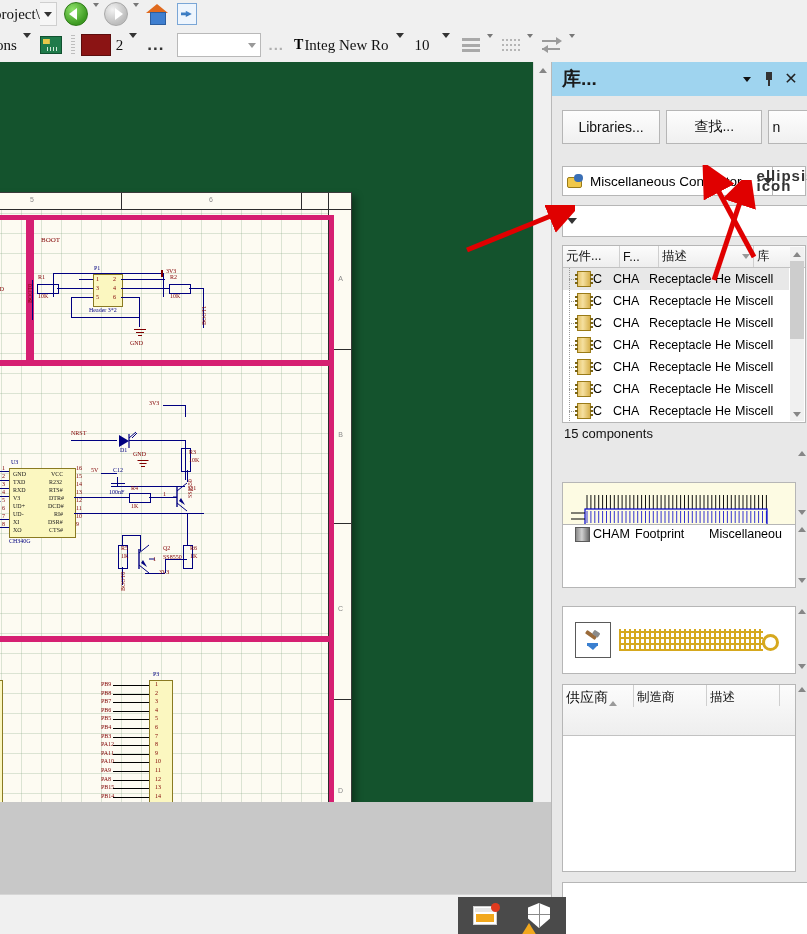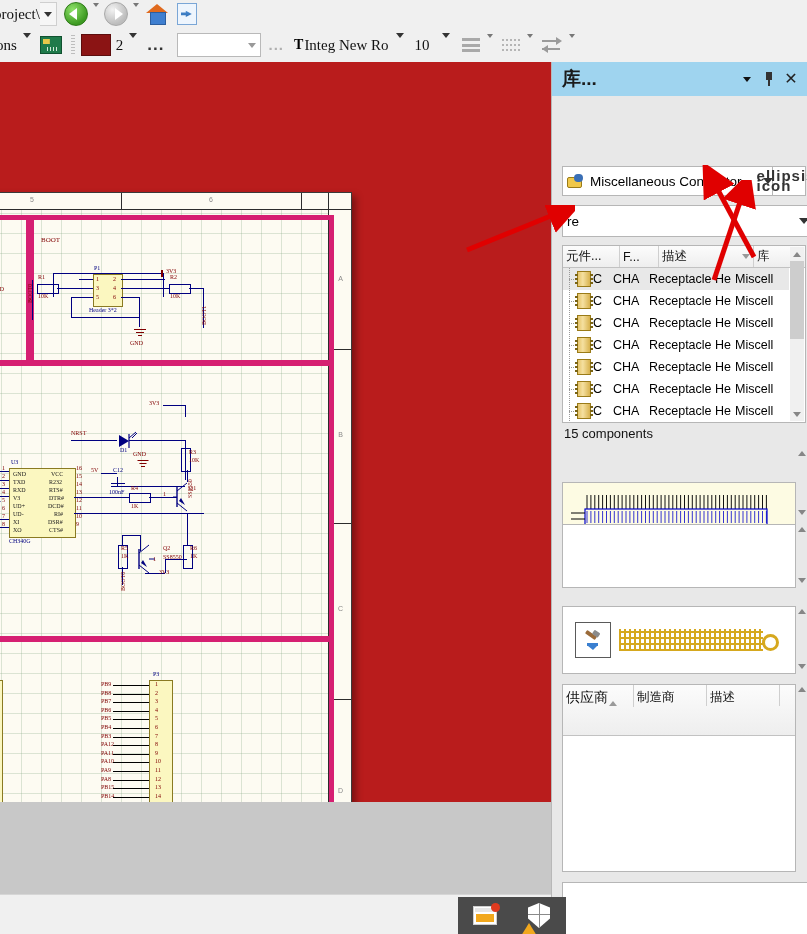--- a/index.html
+++ b/index.html
@@ -73,21 +73,21 @@
   .arrows-ic i{position:absolute;left:0;width:18px;height:2px;background:#9a9a9a;}
   .arrows-ic i:nth-child(1){top:3px;}
   .arrows-ic i:nth-child(2){top:11px;}
   .arrows-ic b{position:absolute;width:0;height:0;border-top:4px solid transparent;border-bottom:4px solid transparent;}
   .arrows-ic b:nth-of-type(1){right:0;top:0;border-left:6px solid #9a9a9a;}
   .arrows-ic b:nth-of-type(2){left:0;top:8px;border-right:6px solid #9a9a9a;}
 
   
   #canvas-area{
     position:absolute;left:0;top:62px;width:551px;height:740px;
-    background:#b91c1c;overflow:hidden;padding-left:19px;
+    background:#14532d;overflow:hidden;
   }
   #vscroll{
     position:absolute;right:0;top:0;width:17px;height:832px;background:#f0f0f0;border-left:1px solid #dcdcdc;
   }
   #vscroll .sb-btn{width:17px;height:17px;display:flex;align-items:center;justify-content:center;background:#f0f0f0;}
   .chev-up{width:0;height:0;border-left:4px solid transparent;border-right:4px solid transparent;border-bottom:5px solid #868686;}
   .chev-dn{width:0;height:0;border-left:4px solid transparent;border-right:4px solid transparent;border-top:5px solid #868686;}
 
   #sheet{
     position:absolute;left:-100px;top:130px;width:450px;height:720px;
@@ -555,32 +555,36 @@
         <span class="caret" style="border-top-color:#111"></span>
       </span>
     <span class="tbtn">
         <span class="pin-ic"></span>
       </span>
     <span class="tbtn">
         <span class="close-x">✕</span>
       </span>
   </div>
 
+  <div class="abs" style="left:10px;top:48px;width:246px;height:32px;display:flex;gap:6px;">
+    <div class="lib-btn" style="width:100px">Libraries...</div>
+    <div class="lib-btn" style="width:98px">查找...</div>
+    <div class="lib-btn" style="width:36px;justify-content:flex-start;padding-left:3px;overflow:hidden">n</div>
+  </div>
 
   <div class="abs lib-field" style="left:10px;top:104px;width:206px;">
     <span class="lib-ic"></span>
     <span style="flex:1;font-size:13.5px;white-space:nowrap;overflow:hidden">Miscellaneous Connector</span>
     <span class="dd-chev" style="border-top-color:#333;margin-left:3px"></span>
   </div>
   <div class="abs" style="left:220px;top:104px;width:32px;height:28px;background:#fff;border:1px solid #b6b6b6;display:flex;align-items:center;justify-content:center;">
     <span class="ellipsis-btn" style="font-size:15px">ellipsis-icon</span>
   </div>
 
   <div class="abs lib-field" style="left:10px;top:143px;width:242px;height:30px;">
-    <span style="flex:1;font-size:13.5px">re</span>
     <span class="dd-chev" style="border-top-color:#333"></span>
   </div>
 
   <div class="abs" style="left:10px;top:183px;width:242px;height:176px;background:#fff;border:1px solid #b6b6b6;overflow:hidden;">
     <div class="grid-hdr" style="border:none;border-bottom:1px solid #c2c2c2;width:100%;box-sizing:border-box;padding-right:16px;">
       <div class="c1" style="flex:0 0 50px">元件...</div>
       <div class="c2" style="flex:0 0 32px">F...</div>
       <div class="c3" style="flex:0 0 88px">
         <span>描述</span>
         <span class="sort-tri"></span>
@@ -812,20 +816,26 @@
       <line x1="8" y1="36" x2="22" y2="36" stroke="#000" stroke-width="1"></line>
     </svg>
   </div>
   <div class="abs mini-sb" style="left:244px;top:386px;width:12px;height:70px;">
     <span class="chev-up" style="margin-top:3px"></span>
     <span class="chev-dn" style="margin-bottom:3px"></span>
   </div>
 
   <div class="abs" style="left:10px;top:462px;width:232px;height:62px;background:#fff;border:1px solid #b6b6b6;overflow:hidden;">
     <div id="model-rows">
+        <div class="row" style="height: 18px;">
+          <span style="width:13px;height:13px;background:linear-gradient(90deg,#8a8a8a,#d0d0d0 45%,#6a6a6a);border:1px solid #5a5a5a;display:inline-block;margin:0 3px 0 12px;flex:0 0 13px"></span>
+          <span style="flex:0 0 42px;overflow:hidden">CHAM</span>
+          <span style="flex:0 0 74px;overflow:hidden">Footprint</span>
+          <span style="flex:1;overflow:hidden">Miscellaneou</span>
+        </div>
       </div>
   </div>
   <div class="abs mini-sb" style="left:244px;top:462px;width:12px;height:62px;">
     <span class="chev-up" style="margin-top:3px"></span>
     <span class="chev-dn" style="margin-bottom:3px"></span>
   </div>
 
   <div class="abs" style="left:10px;top:544px;width:232px;height:66px;background:#fff;border:1px solid #b6b6b6;display:flex;align-items:center;">
     <span class="hammer-btn" style="margin-left:12px">
       <svg width="22" height="22" viewBox="0 0 22 22">

